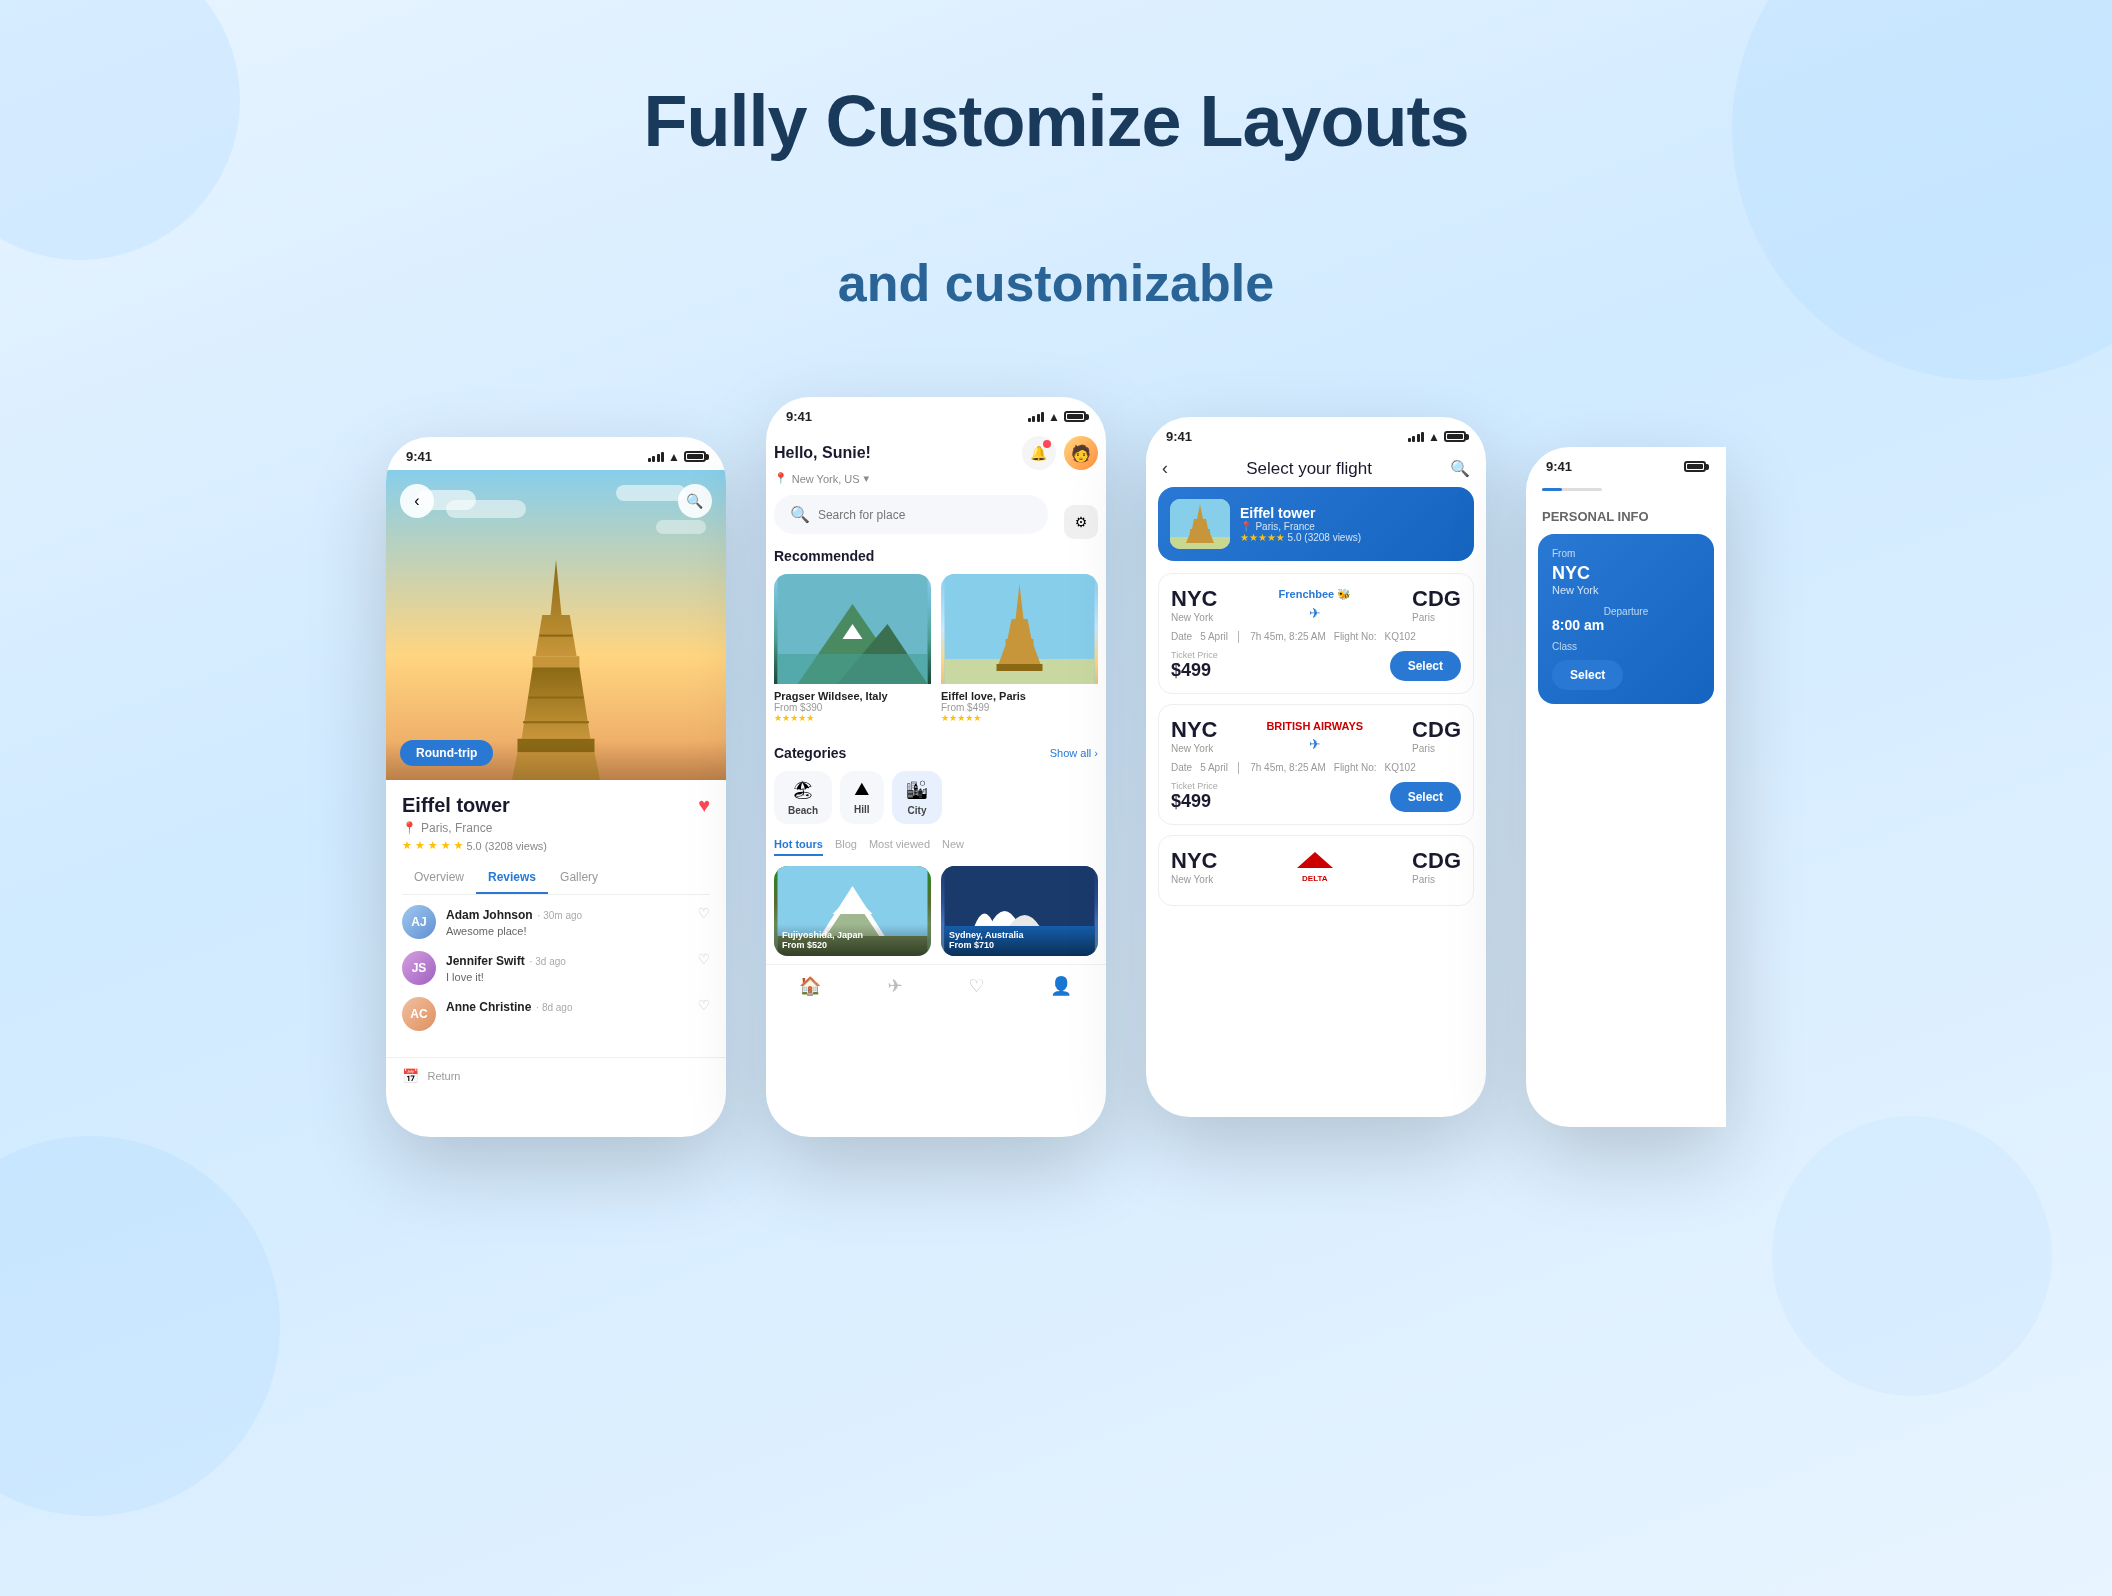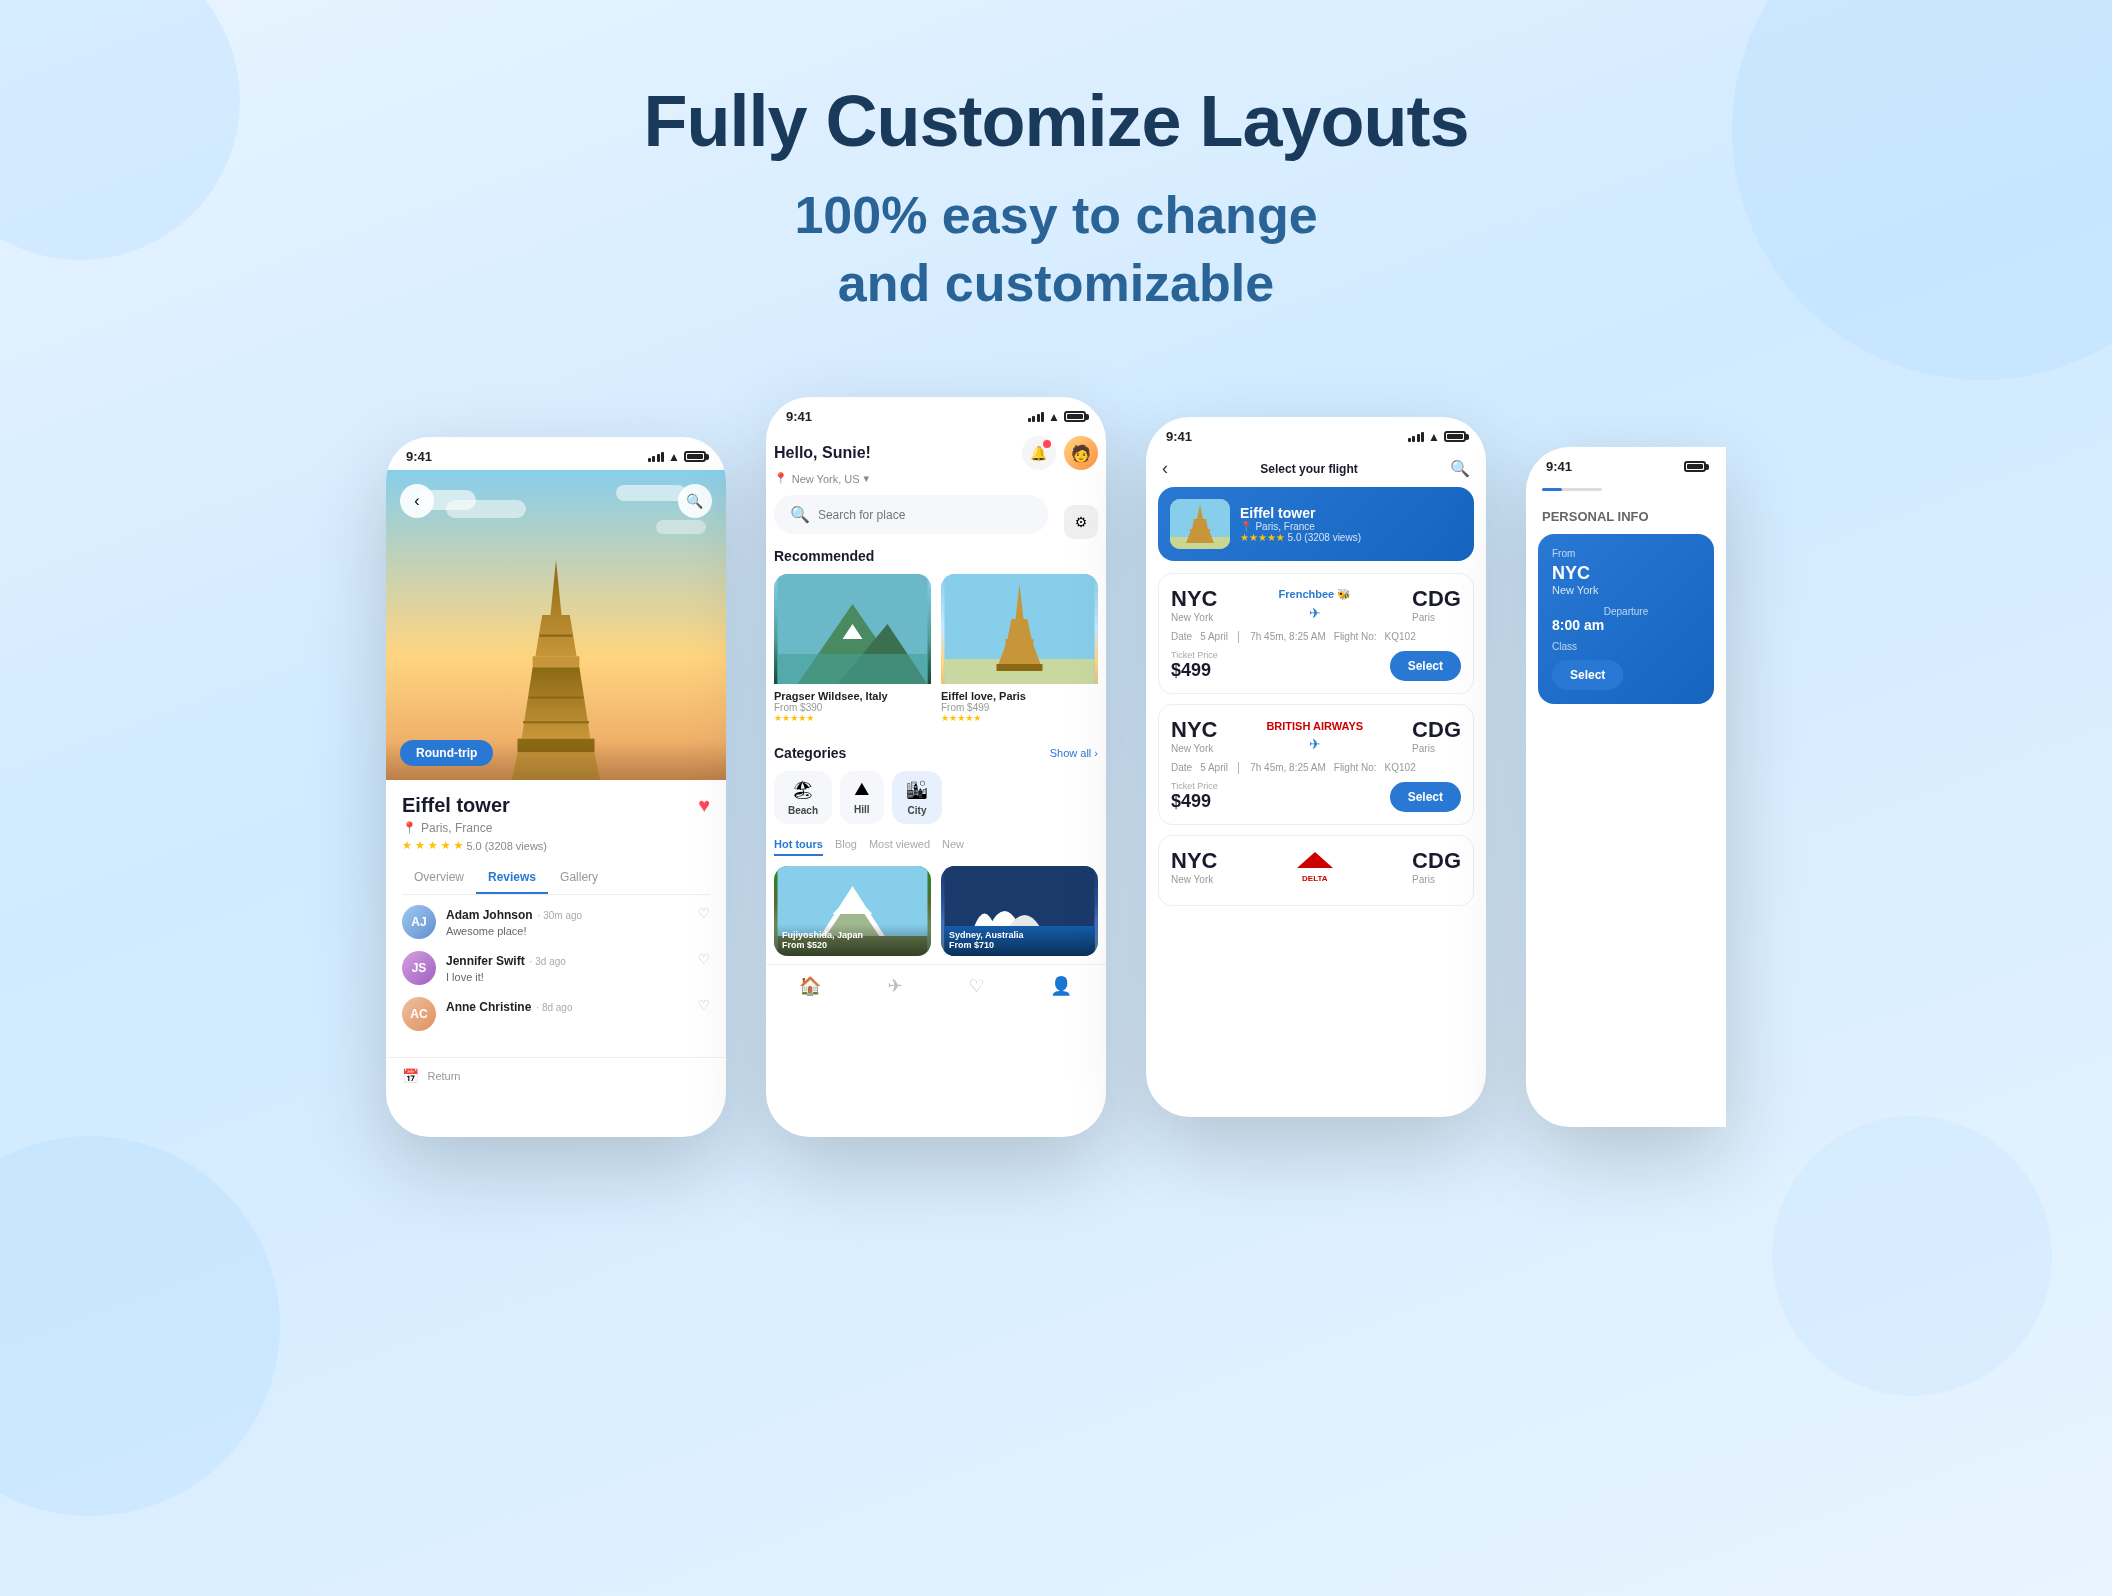--- a/index.html
+++ b/index.html
@@ -344,21 +344,21 @@
     }
     .nav-item { font-size: 18px; color: #bbb; cursor: pointer; }
     .nav-item.active { color: #2979d4; }
 
     
     .phone3-header {
       display: flex; align-items: center; justify-content: space-between;
       padding: 8px 16px 8px;
     }
     .back-arrow { font-size: 18px; cursor: pointer; color: #333; }
-    .flight-title { font-size: 12px; font-weight: 700; color: #1a1a2e; }
+    .flight-title { font-size: 17px; font-weight: 400; color: #1a1a2e; }
     .search-icon-btn { font-size: 16px; cursor: pointer; color: #333; }
     .dest-card {
       margin: 0 12px 12px;
       border-radius: 16px;
       background: linear-gradient(135deg, #2979d4, #1565c0);
       padding: 12px;
       display: flex; align-items: center; gap: 10px;
       color: #fff;
     }
     .dest-thumb {
@@ -451,21 +451,21 @@
 <div class="page-wrapper">
 
   <div class="bg-circle bg-circle-tl"></div>
   <div class="bg-circle bg-circle-tr"></div>
   <div class="bg-circle bg-circle-bl"></div>
   <div class="bg-circle bg-circle-br"></div>
 
   <div class="header-section">
     <h1 class="main-title">Fully Customize Layouts</h1>
     <p class="sub-title">
-      <span>100% easy to change</span><br>
+      <br>
       <span>and customizable</span>
     </p>
   </div>
 
   <div class="phones-container">
 
     <div class="phone phone1">
 
       <div class="status-bar">
         <span>9:41</span>

